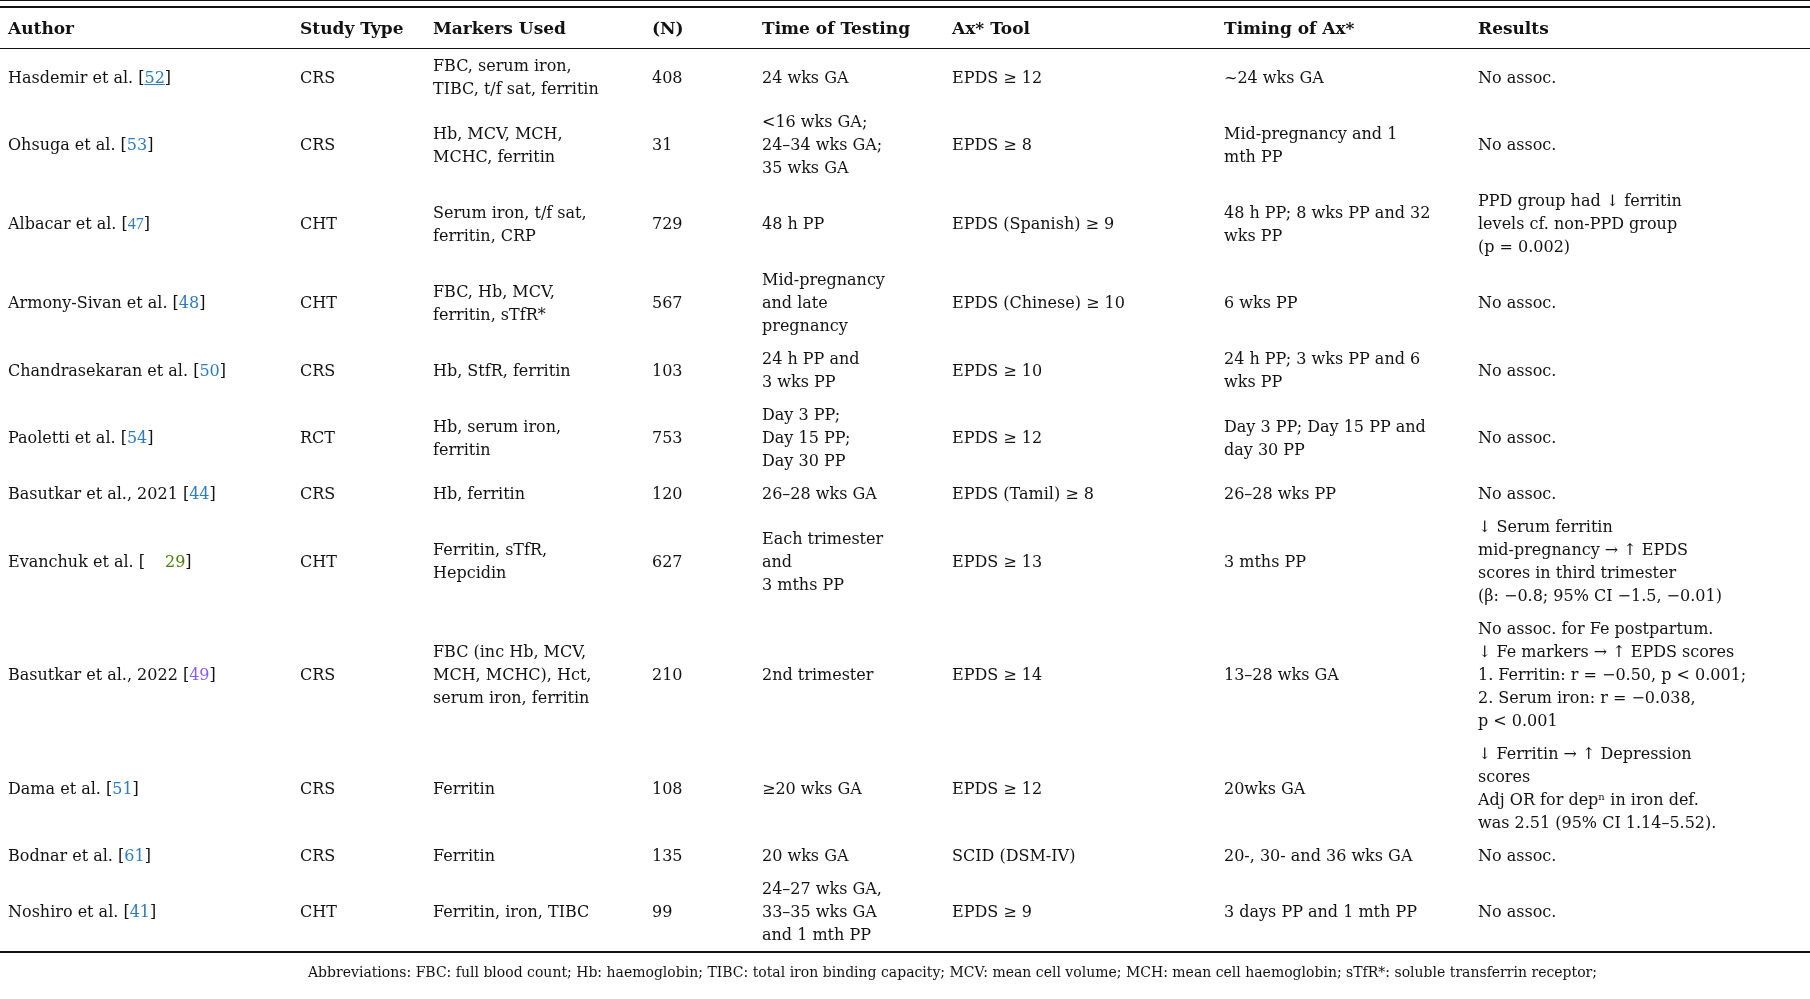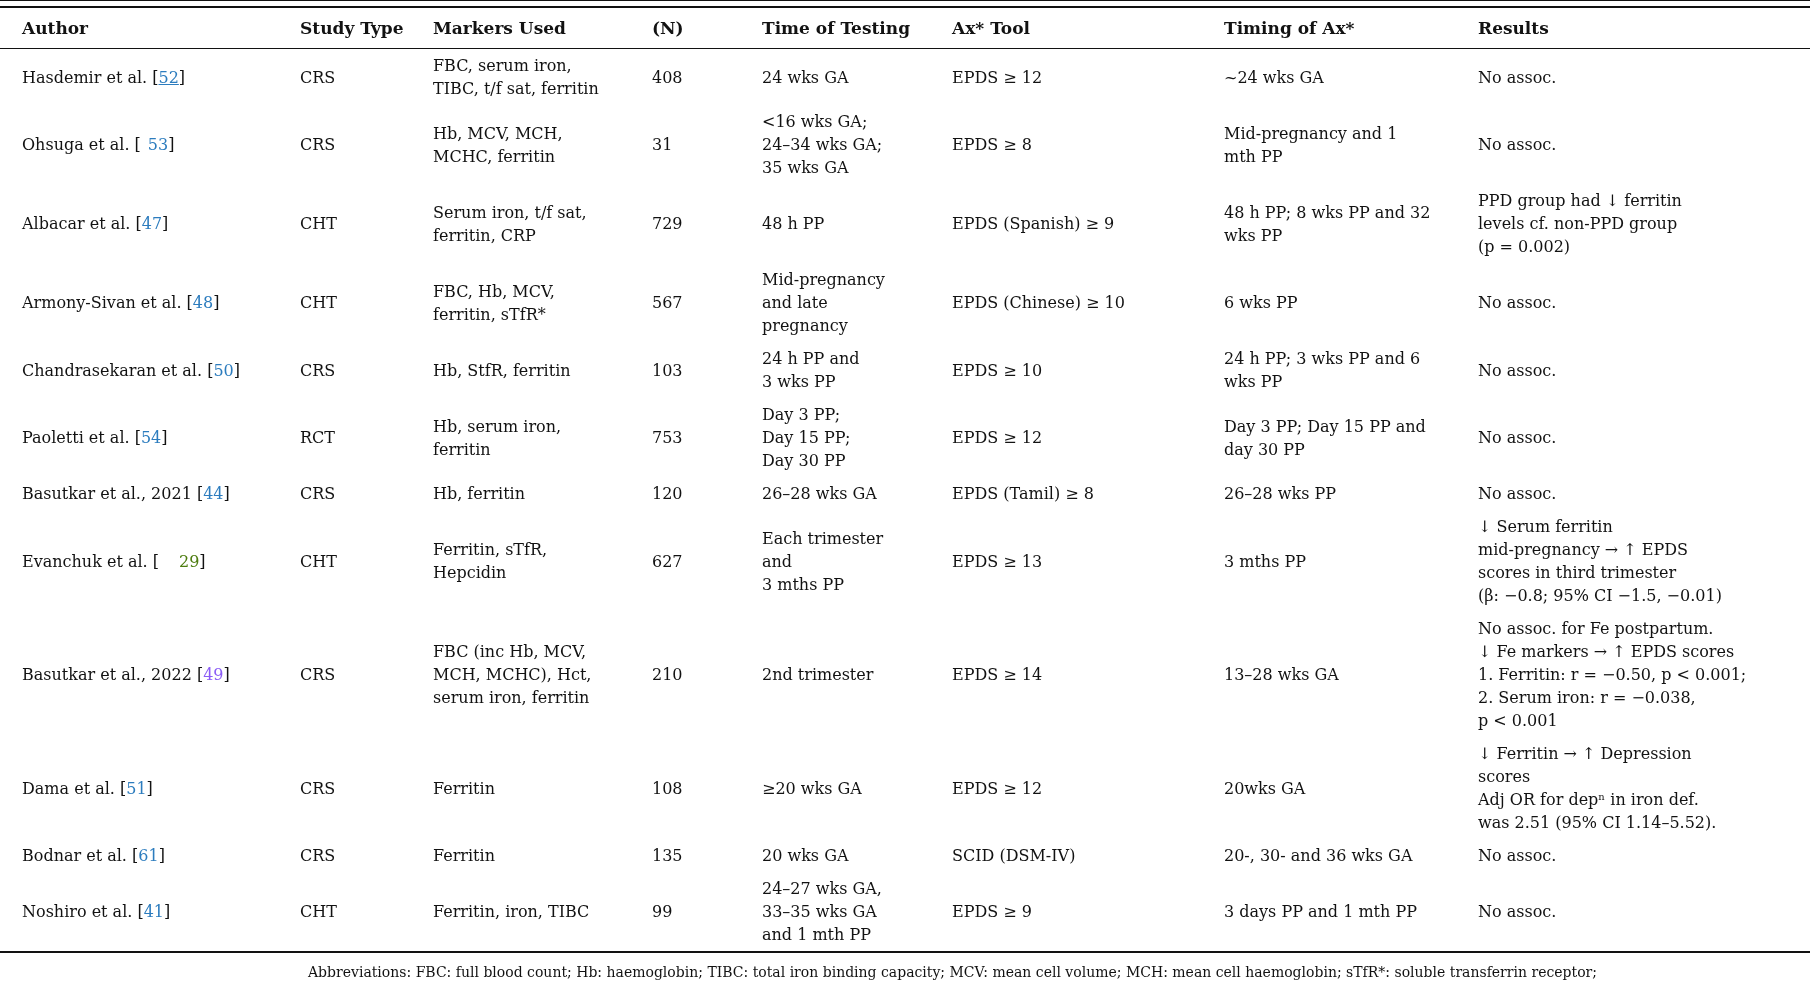--- a/index.html
+++ b/index.html
@@ -41,21 +41,21 @@
     white-space: nowrap;
   }
   tbody td {
     vertical-align: middle;
     text-align: left;
     font-size: 16px;
     line-height: 23px;
     padding: 5px 10px 5px 0;
     white-space: pre-line;
   }
-  th.c-author, td.c-author { padding-left: 22px; }
+  th.c-author, td.c-author { padding-left: 8px; }
   td.c-results { padding-right: 18px; }
 
   .ref { cursor: pointer; }
 
   .footnote {
     margin: 9px 4px 0 308px;
     font-size: 14px;
     line-height: 20px;
     color: #121212;
   }
@@ -97,36 +97,36 @@
     <td>FBC, serum iron,
 TIBC, t/f sat, ferritin</td>
     <td>408</td>
     <td>24 wks GA</td>
     <td>EPDS ≥ 12</td>
     <td>~24 wks GA</td>
     <td class="c-results">No assoc.</td>
   </tr>
 
   <tr>
-    <td class="c-author"><span>Ohsuga et al.</span><span> [</span><span class="ref" style="color: rgb(44, 124, 190); margin-left: 7px;">53</span><span>]</span></td>
+    <td class="c-author"><span>Ohsuga et al.</span><span> [</span><span class="ref" style="color: rgb(44, 124, 190);">53</span><span>]</span></td>
     <td>CRS</td>
     <td>Hb, MCV, MCH,
 MCHC, ferritin</td>
     <td>31</td>
     <td>&lt;16 wks GA;
 24–34 wks GA;
 35 wks GA</td>
     <td>EPDS ≥ 8</td>
     <td>Mid-pregnancy and 1
 mth PP</td>
     <td class="c-results">No assoc.</td>
   </tr>
 
   <tr>
-    <td class="c-author"><span>Albacar et al.</span><span> [</span><span class="ref" style="color: rgb(44, 124, 190);">47</span><span>]</span></td>
+    <td class="c-author"><span>Albacar et al.</span><span> [</span><span class="ref" style="color: rgb(44, 124, 190); font-family: Liberation Serif, serif;">47</span><span>]</span></td>
     <td>CHT</td>
     <td>Serum iron, t/f sat,
 ferritin, CRP</td>
     <td>729</td>
     <td>48 h PP</td>
     <td>EPDS (Spanish) ≥ 9</td>
     <td>48 h PP; 8 wks PP and 32
 wks PP</td>
     <td class="c-results">PPD group had ↓ ferritin
 levels cf. non-PPD group

